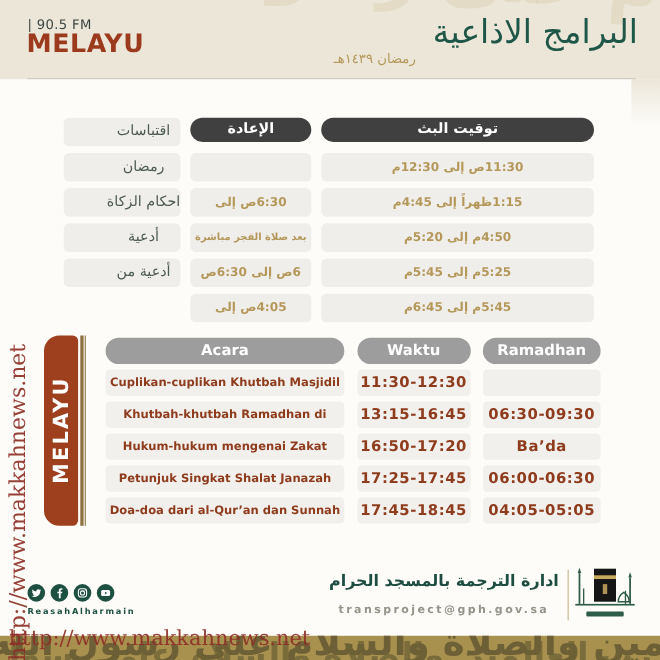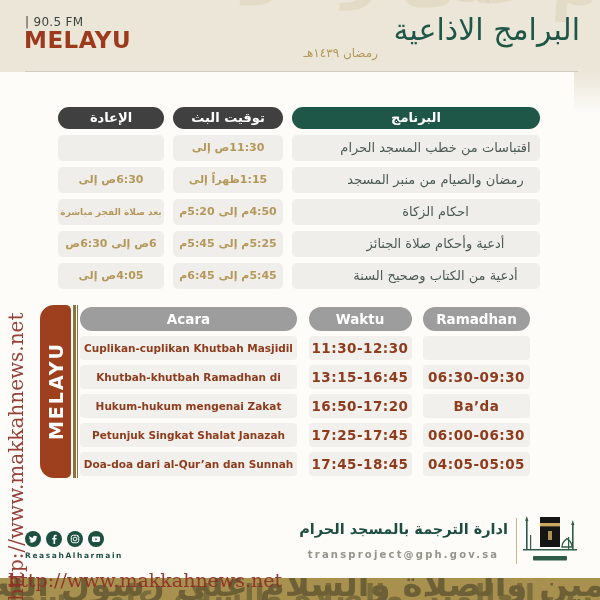--- a/index.html
+++ b/index.html
@@ -30,21 +30,21 @@
   .ar-cell.prog{font-size:13px;color:#4c5a54;padding-left:39px;}
   .ar-cell.time{font-size:11px;color:#b4985a;font-weight:bold;}
   .ar-cell.small{font-size:9px;line-height:27px;}
   
   .tab-melayu{position:absolute;left:40px;top:305px;width:31px;height:173px;background:#9e3f1e;
         border-radius:14px 5px 5px 14px;display:flex;align-items:center;justify-content:center;}
   .tab-melayu span{writing-mode:vertical-rl;transform:rotate(180deg);color:#fff;font-weight:bold;
         font-size:19px;letter-spacing:2px;}
   .vline1{position:absolute;left:73px;top:305px;width:2.5px;height:173px;background:#8d7342;}
   .vline2{position:absolute;left:77px;top:305px;width:1px;height:173px;background:#8d7342;}
-  .my-table{position:absolute;left:80px;top:307px;width:450px;display:grid;
+  .my-table{position:absolute;left:96px;top:307px;width:450px;display:grid;
         grid-template-columns:217px 103px 107px;column-gap:11.5px;row-gap:5px;}
   .my-head{height:24px;line-height:24px;background:#9d9d9d;border-radius:12px;color:#fff;
         text-align:center;font-weight:bold;font-size:13.5px;}
   .my-cell{height:24px;line-height:24px;background:#f1f0ed;border-radius:4px;text-align:center;
         color:#8f3c1d;font-weight:bold;overflow:hidden;}
   .my-cell.acara{font-size:10.5px;}
   .my-cell.time{font-size:13.5px;letter-spacing:.5px;}
   
   .social{position:absolute;left:25px;top:531px;display:flex;gap:5px;}
   .sicon{width:16px;height:16px;border-radius:50%;background:#1e5042;display:flex;
@@ -79,21 +79,20 @@
   </div>
   <div class="corner-fade"></div>
 
   <div class="station">| 90.5 FM</div>
   <div class="brand">MELAYU</div>
   <div class="title-ar">البرامج الاذاعية</div>
   <div class="subtitle-ar">رمضان ١٤٣٩هـ</div>
   <div class="divider"></div>
 
   <div class="ar-table">
-    <div class="ar-head green">البرنامج</div>
     <div class="ar-head gold">توقيت البث</div>
     <div class="ar-head gold">الإعادة</div>
 
     <div class="ar-cell prog">اقتباسات من خطب المسجد الحرام</div>
     <div class="ar-cell time">11:30ص إلى 12:30م</div>
     <div class="ar-cell time"></div>
 
     <div class="ar-cell prog">رمضان والصيام من منبر المسجد الحرام</div>
     <div class="ar-cell time">1:15ظهراً إلى 4:45م</div>
     <div class="ar-cell time">6:30ص إلى 9:30ص</div>

